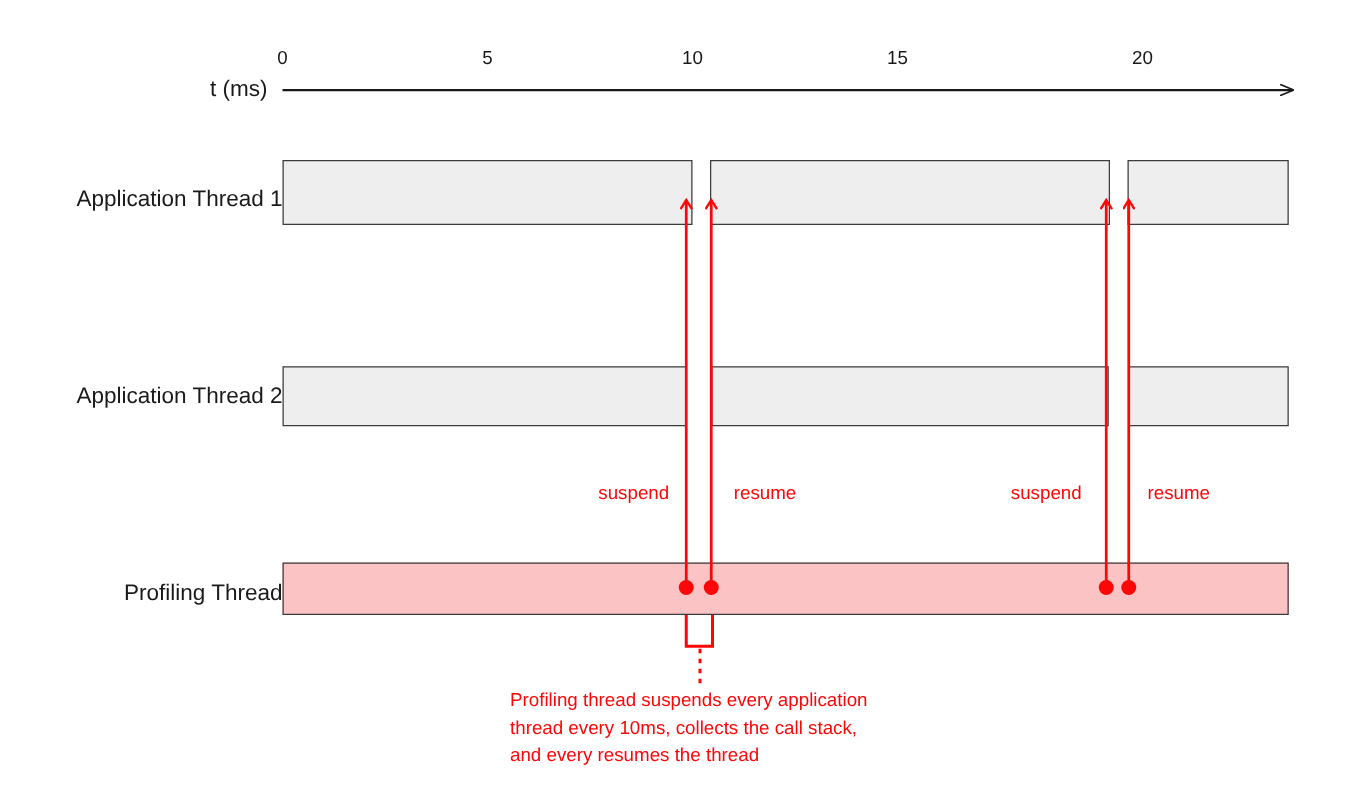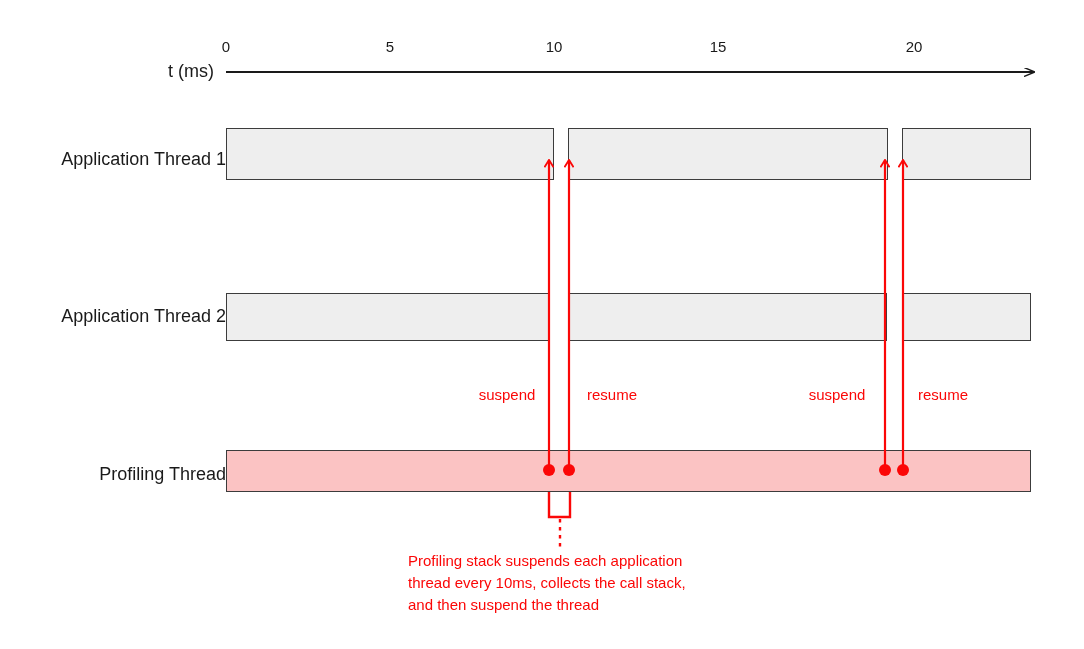--- a/index.html
+++ b/index.html
@@ -150,18 +150,18 @@
 
     <line x1="560" y1="519" x2="560" y2="549" stroke="#fb0707" stroke-width="2.4" stroke-dasharray="3.5,4.5"></line>
   </svg>
 
   <div class="evt-label" style="left:447px; top:386px;">suspend</div>
   <div class="evt-label" style="left:552px; top:386px;">resume</div>
   <div class="evt-label" style="left:777px; top:386px;">suspend</div>
   <div class="evt-label" style="left:883px; top:386px;">resume</div>
 
   <div id="caption">
-    <div>Profiling stack suspends each application</div>
+    <div>Profiling thread suspends every application</div>
     <div>thread every 10ms, collects the call stack,</div>
-    <div>and then suspend the thread</div>
+    <div>and every resumes the thread</div>
   </div>
 
 </div>
 
 </body></html>

